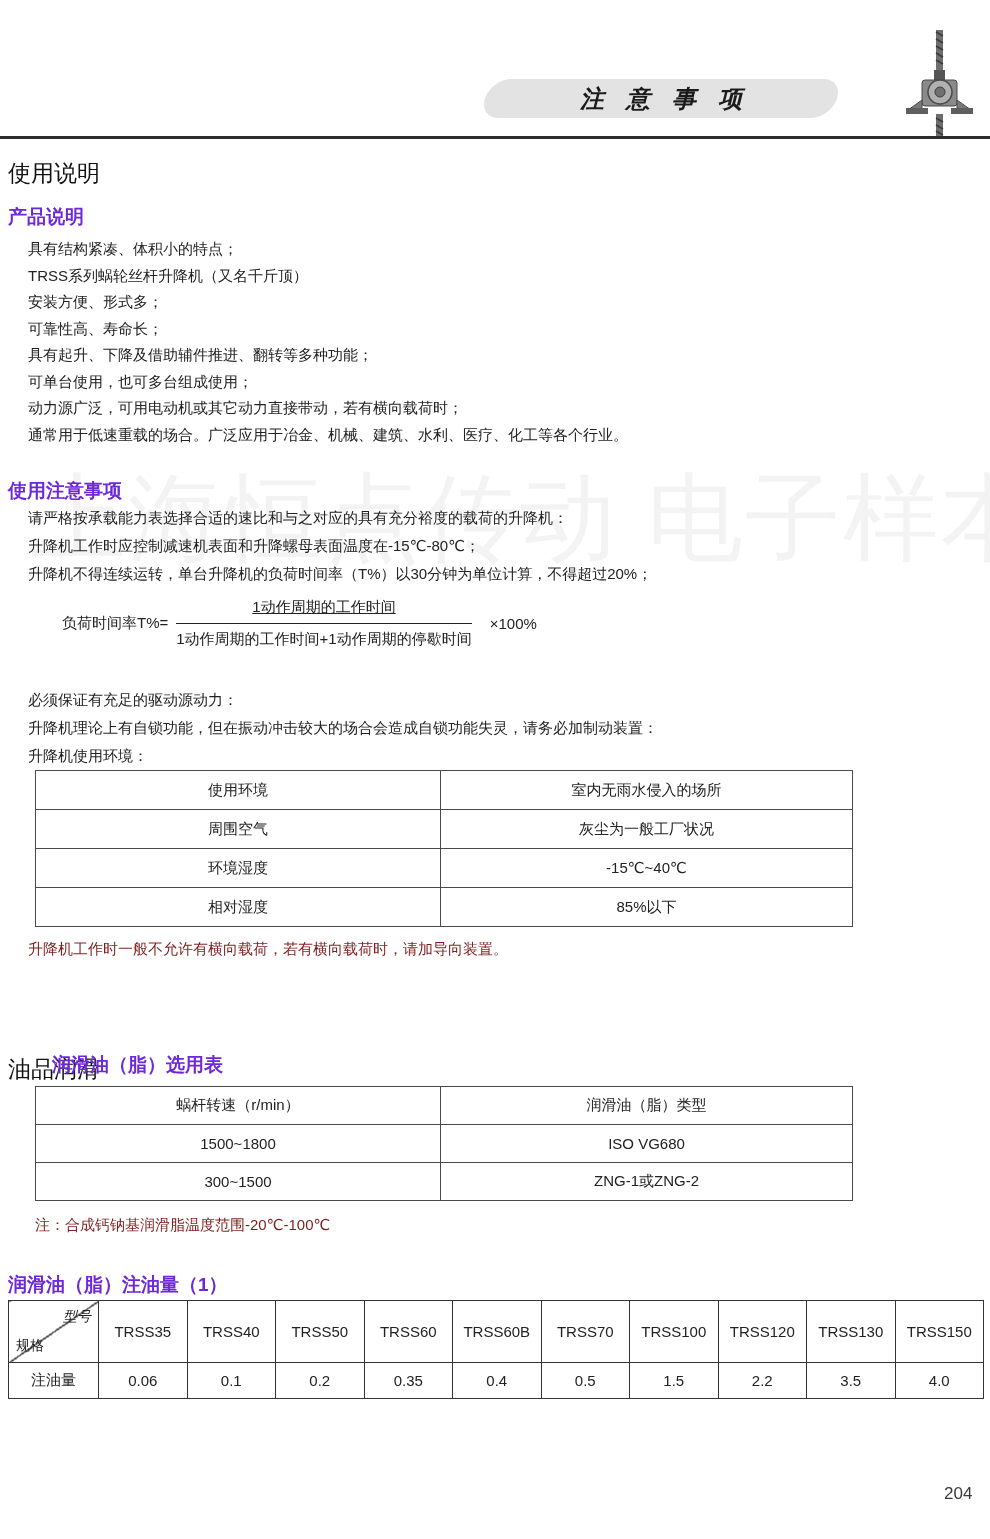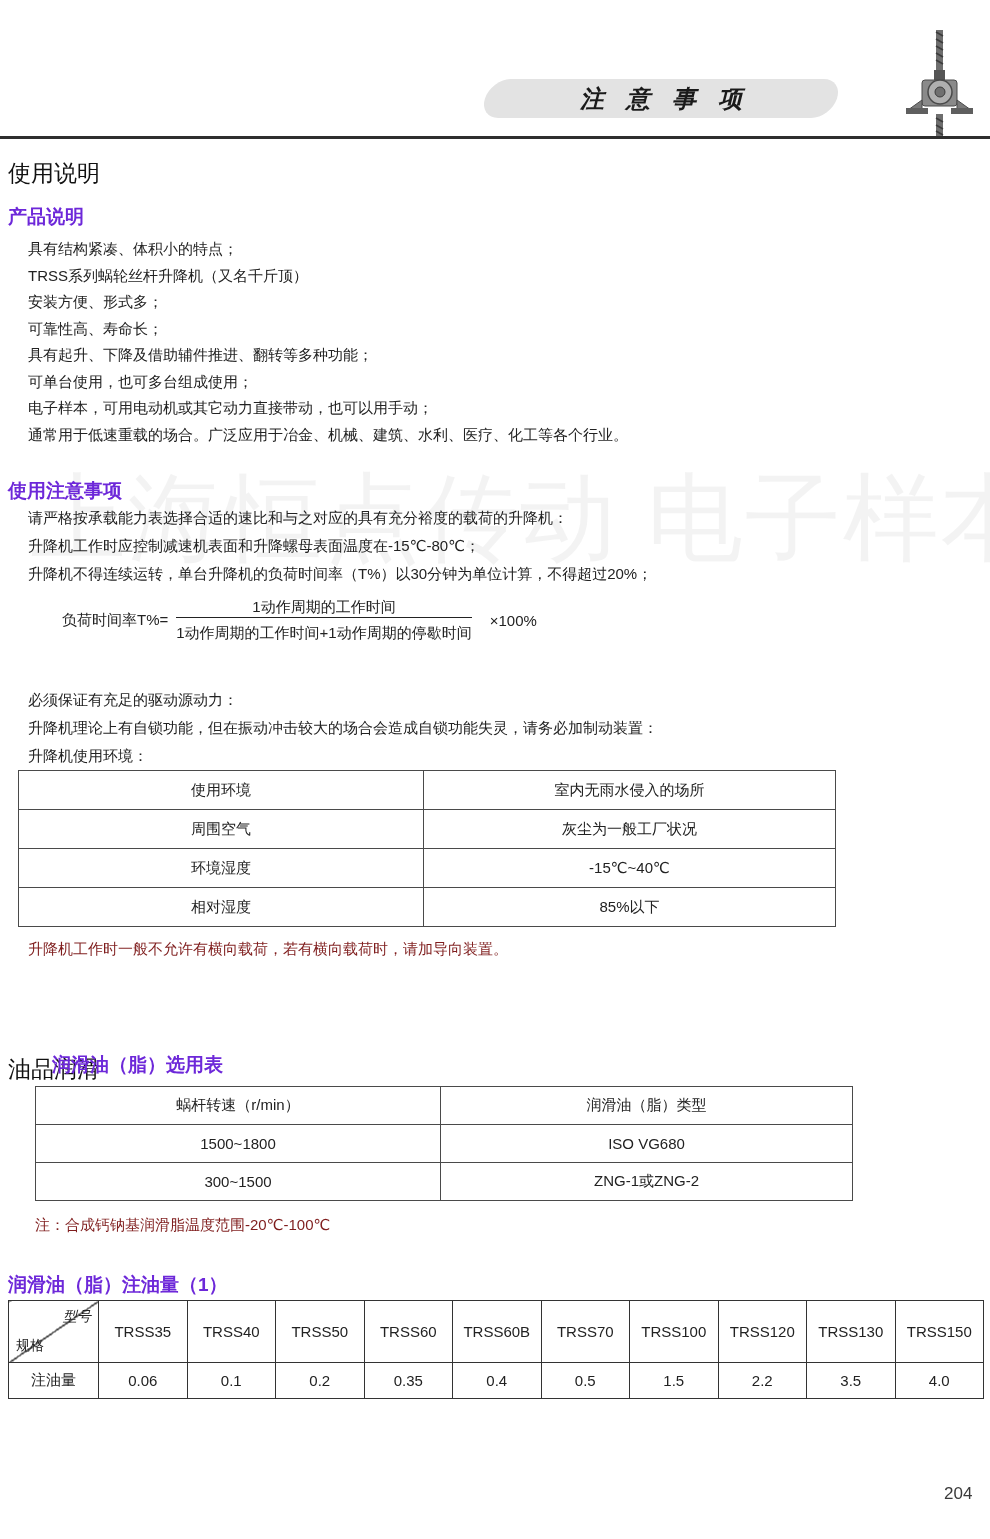--- a/index.html
+++ b/index.html
@@ -66,29 +66,29 @@
   .lines div { height: 26.5px; line-height: 26.5px; }
   .lines.wide div { height: 28px; line-height: 28px; }
 
   
   .formula {
     position: absolute; left: 62px; top: 598px;
     display: flex; align-items: center;
     font-size: 15px; color: #222; z-index: 1;
   }
   .frac { display: inline-flex; flex-direction: column; align-items: center; margin: 0 8px; }
-  .frac .num { align-self: stretch; text-align: center; padding: 0 14px 0; border-bottom: 1.5px solid #222; }
+  .frac .num { align-self: stretch; text-align: center; padding: 0 14px 6px; border-bottom: 1.5px solid #222; text-decoration: underline; }
   .frac .den { padding-top: 6px; }
   .formula .mult { margin-left: 10px; }
 
   
   table { border-collapse: collapse; table-layout: fixed; background: #fff; }
   td { border: 1px solid #4a4a4a; text-align: center; vertical-align: middle; font-size: 15px; color: #222; }
 
-  .env-table { position: absolute; left: 18px; top: 770px; width: 817px; z-index: 1; }
+  .env-table { position: absolute; left: 35px; top: 770px; width: 817px; z-index: 1; }
   .env-table td { height: 39px; }
 
   .lub-table { position: absolute; left: 35px; top: 1086px; width: 817px; z-index: 1; }
   .lub-table td { height: 38px; }
 
   .note-line { position: absolute; font-size: 15px; color: #7f1d1d; z-index: 1; }
 
   .fill-table { position: absolute; left: 8px; top: 1300px; width: 975px; z-index: 1; }
   .fill-table td { border: 1.5px solid #333; font-size: 15px; }
   .fill-table .hdr td { height: 62px; }
@@ -138,21 +138,21 @@
   <div class="h1" style="top:158px;">使用说明</div>
   <div class="h2" style="top:204px;">产品说明</div>
 
   <div class="lines" style="top:236px;">
     <div>具有结构紧凑、体积小的特点；</div>
     <div>TRSS系列蜗轮丝杆升降机（又名千斤顶）</div>
     <div>安装方便、形式多；</div>
     <div>可靠性高、寿命长；</div>
     <div>具有起升、下降及借助辅件推进、翻转等多种功能；</div>
     <div>可单台使用，也可多台组成使用；</div>
-    <div>电子样本，可用电动机或其它动力直接带动，也可以用手动；</div>
+    <div>动力源广泛，可用电动机或其它动力直接带动，若有横向载荷时；</div>
     <div>通常用于低速重载的场合。广泛应用于冶金、机械、建筑、水利、医疗、化工等各个行业。</div>
   </div>
 
   <div class="h2" style="top:478px;">使用注意事项</div>
   <div class="lines wide" style="top:504px;">
     <div>请严格按承载能力表选择合适的速比和与之对应的具有充分裕度的载荷的升降机：</div>
     <div>升降机工作时应控制减速机表面和升降螺母表面温度在-15℃-80℃；</div>
     <div>升降机不得连续运转，单台升降机的负荷时间率（T%）以30分钟为单位计算，不得超过20%；</div>
   </div>
 

